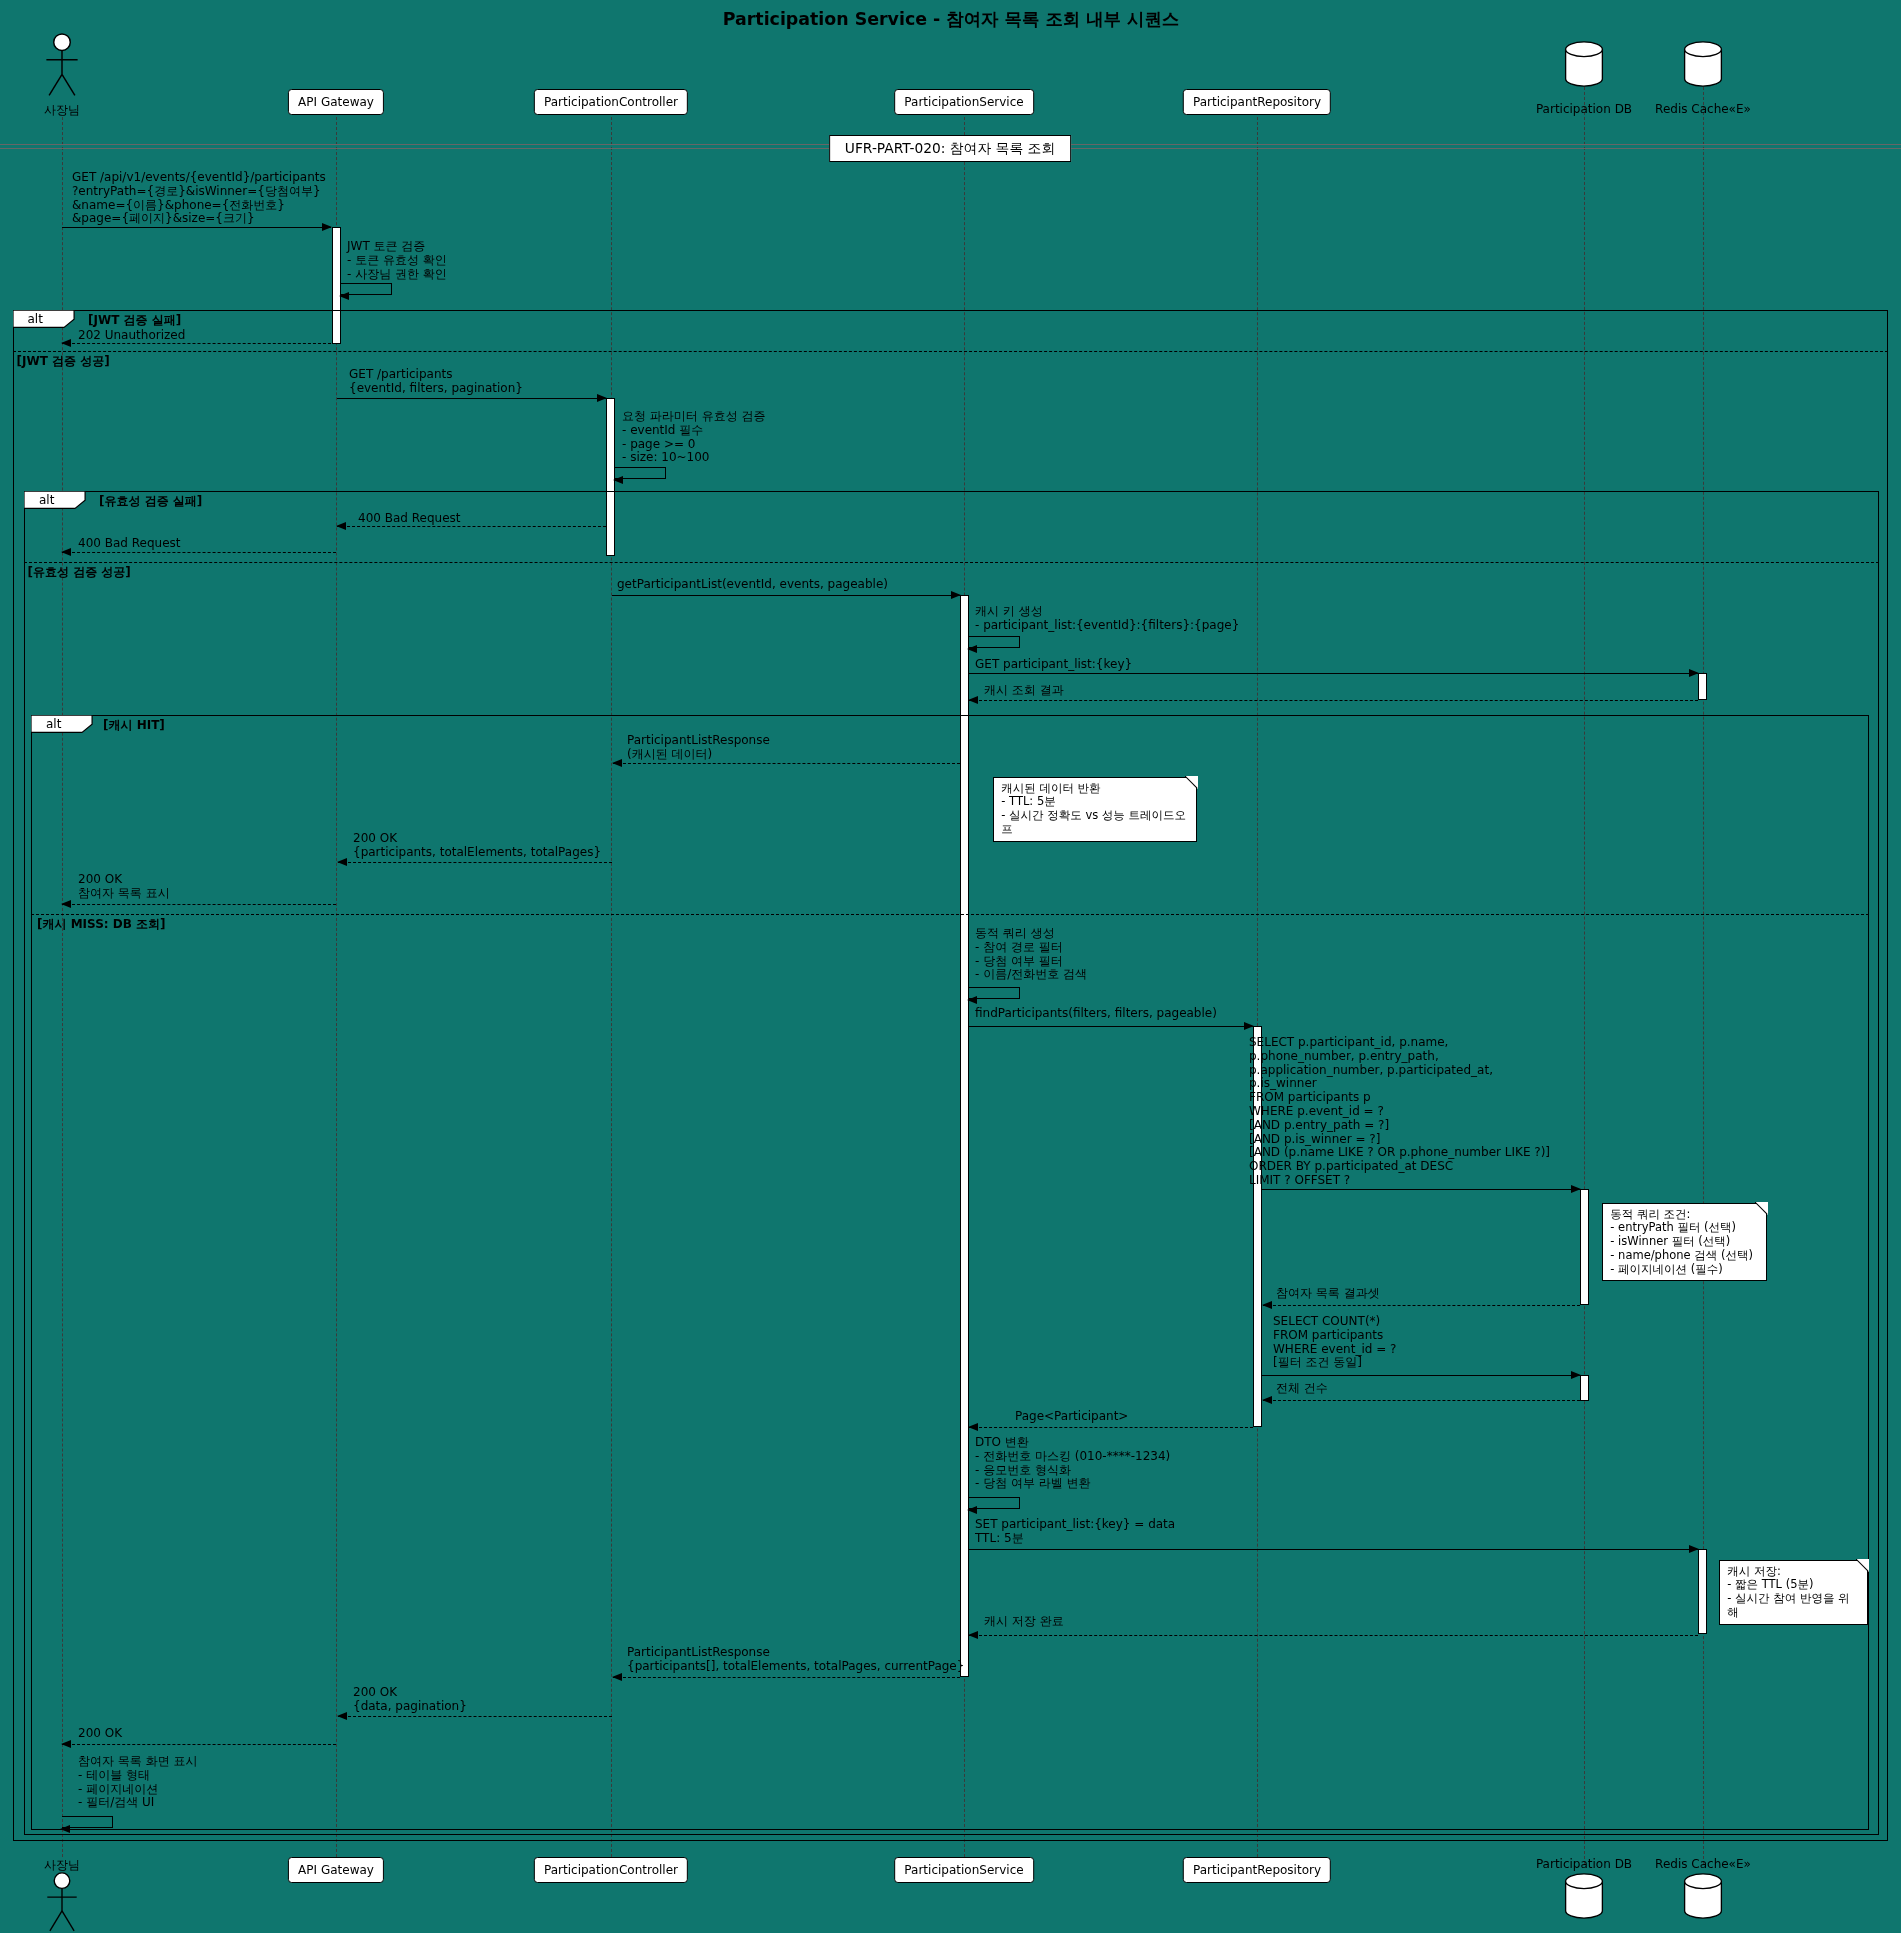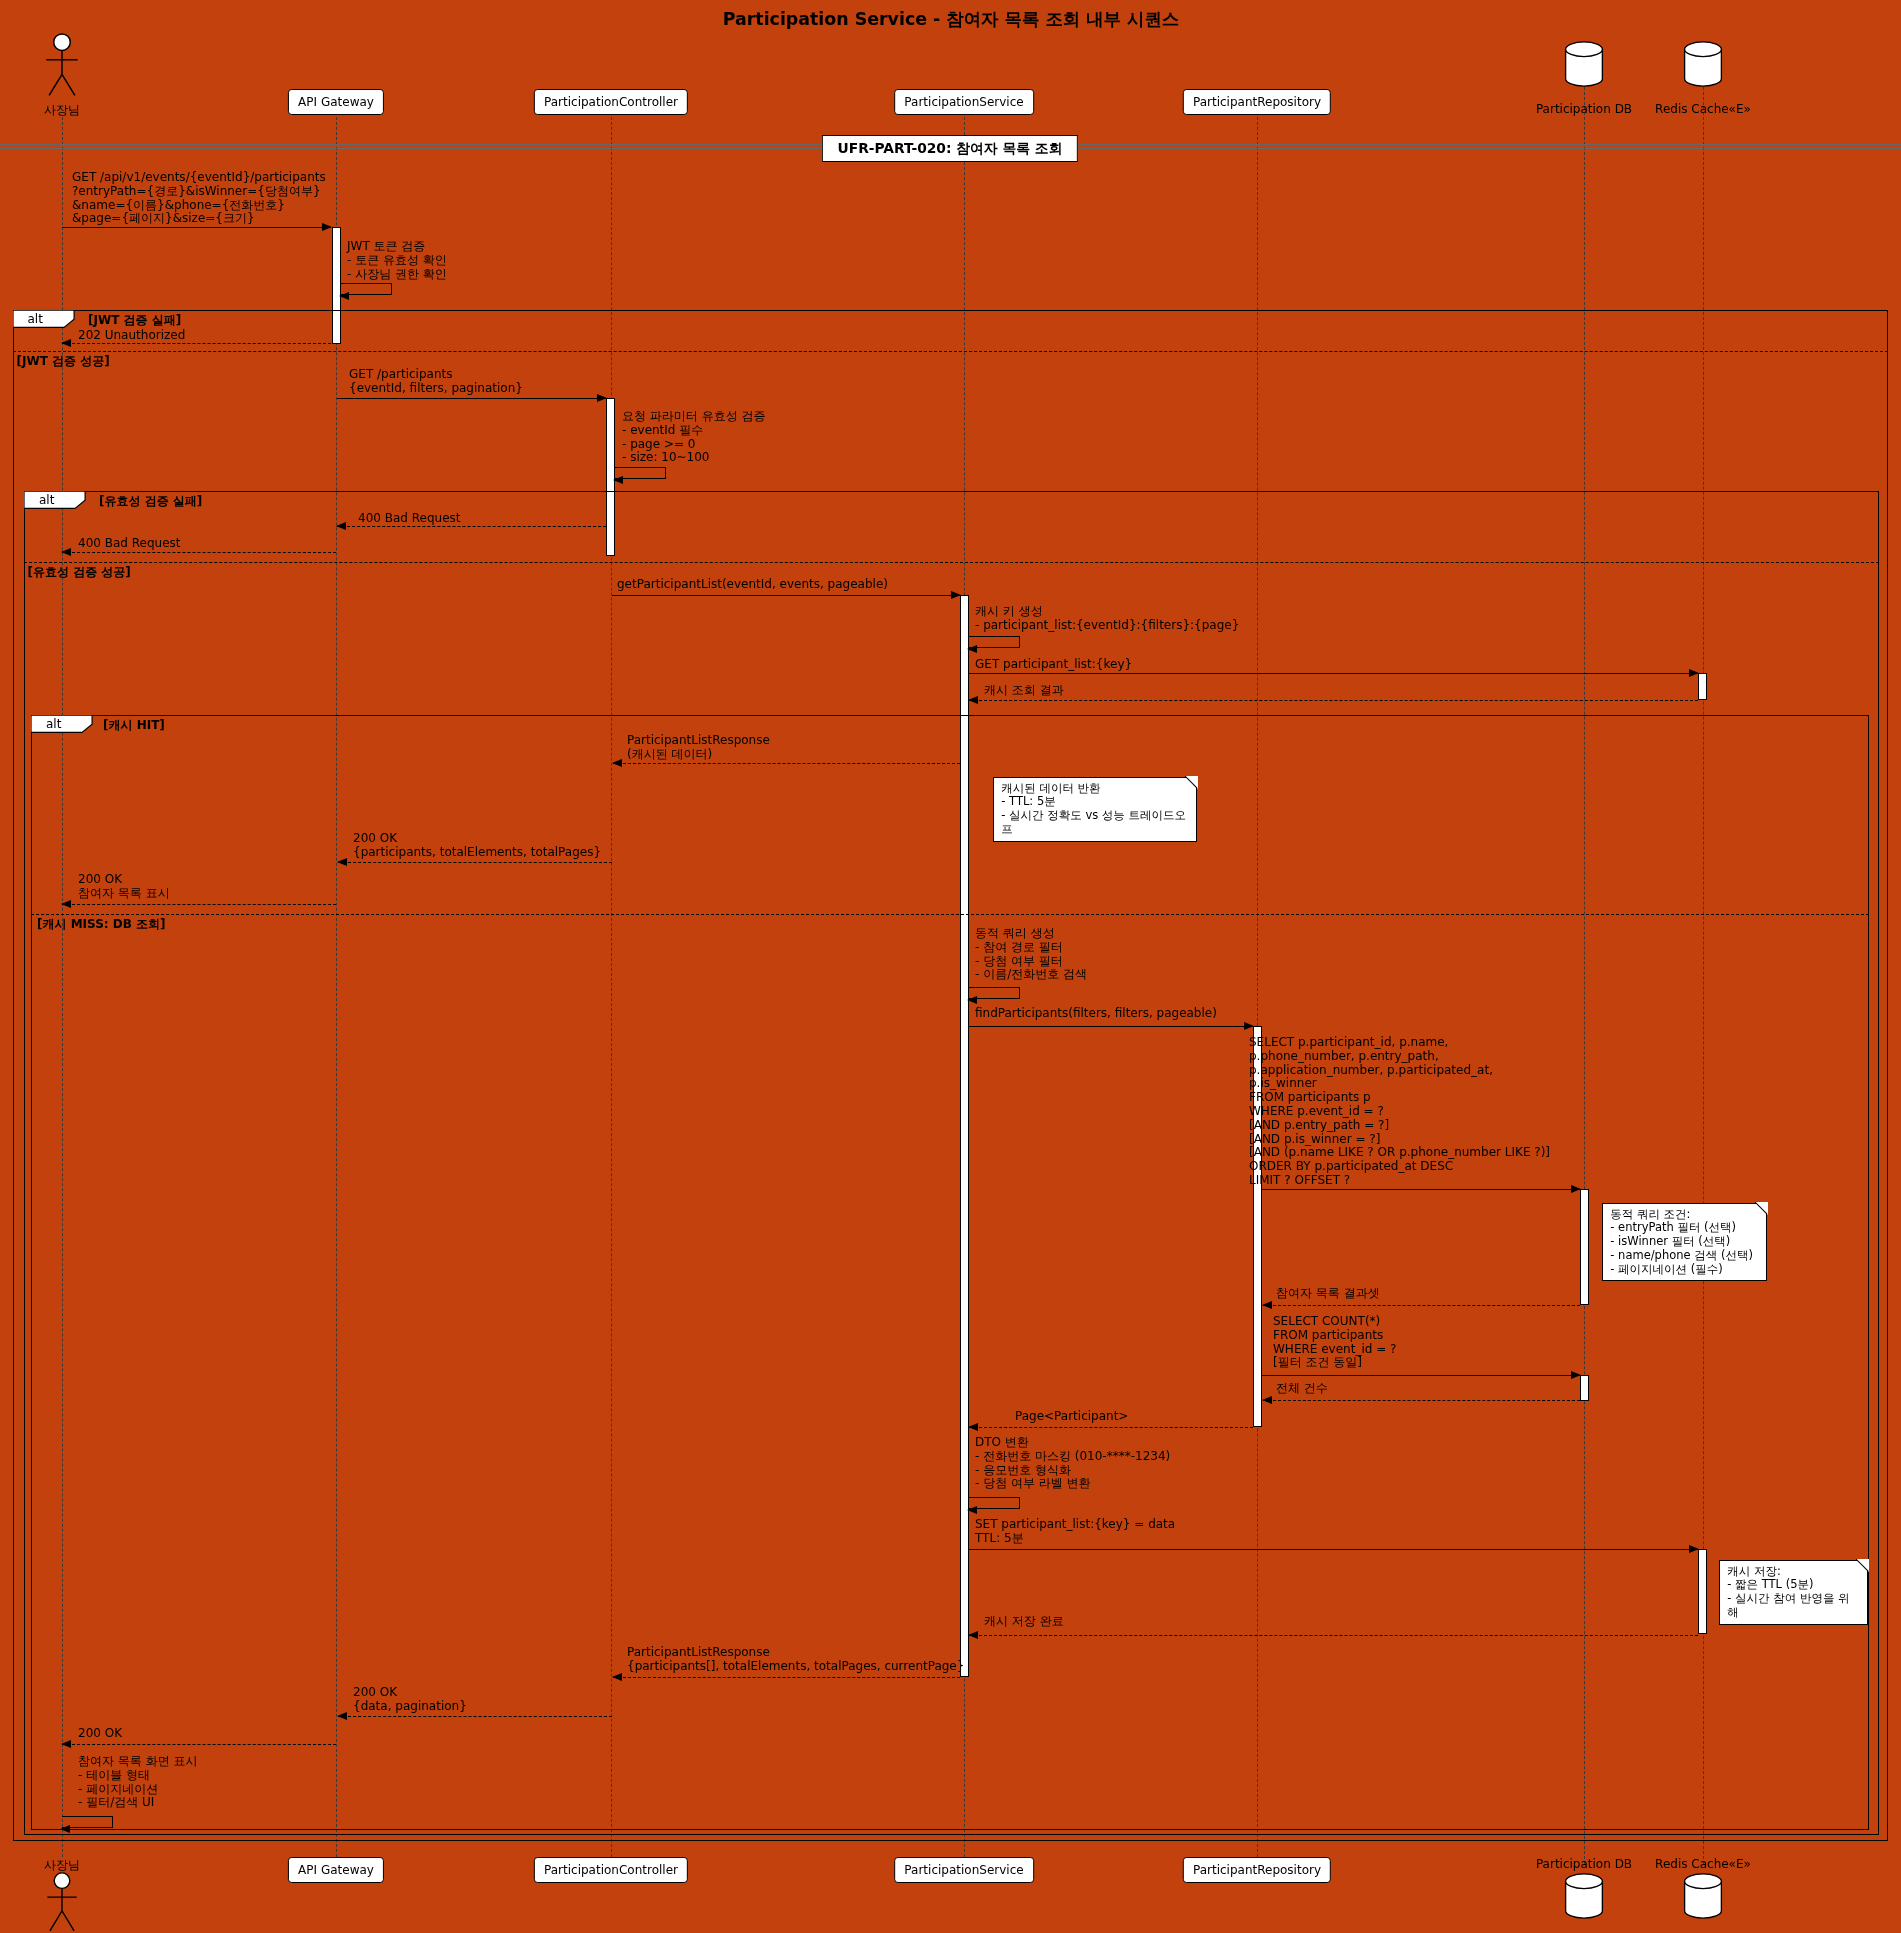--- a/index.html
+++ b/index.html
@@ -1,16 +1,16 @@
 <!DOCTYPE html>
 <html style="font-size:14.7px"><head>
 <meta charset="utf-8">
 <style>
   html,body{margin:0;padding:0;background:#fff;}
-  #diagram{position:relative;width:1902px;height:1933px;background:#c2410c;
+  #diagram{position:relative;width:1902px;height:1933px;background:#0f766e;
     font-family:"DejaVu Sans","Liberation Sans",sans-serif;color:#000;overflow:hidden;}
   .title{position:absolute;left:0;right:0;top:7.3px;text-align:center;
     font-size:17.4px;font-weight:bold;}
   
   .pbox{position:absolute;transform:translateX(-50%);border:1.3px solid #000;
     border-radius:3.7px;background:#fff;padding:4.6px 9.2px;font-size:12px;
     white-space:nowrap;line-height:14.7px;}
   .plabel{position:absolute;transform:translateX(-50%);font-size:12px;white-space:nowrap;}
   .lifeline{position:absolute;width:0;border-left:1.1px dashed #3a3a3a;}
   .bar{position:absolute;width:9.2px;background:#fff;border:1.1px solid #000;box-sizing:border-box;}
@@ -31,21 +31,21 @@
   .op{position:absolute;font-size:12px;font-weight:normal;}
   .cond{position:absolute;font-size:12px;font-weight:bold;white-space:nowrap;}
   .sep{position:absolute;height:0;border-top:1.2px dashed #000;}
   
   .note{position:absolute;background:#fff;border:1px solid #000;padding:3.7px 7.3px;
     font-size:11.5px;line-height:13.8px;white-space:pre-line;box-sizing:border-box;}
   .fold{position:absolute;top:-0.9px;right:-0.9px;}
   
   .divline{position:absolute;left:0;width:1902px;height:0;border-top:1.5px solid #666;}
   .divbox{position:absolute;transform:translateX(-50%);border:1.3px solid #000;background:#fff;
-    padding:3.7px 14.7px;font-size:13.8px;font-weight:bold;white-space:nowrap;}
+    padding:3.7px 14.7px;font-size:13.8px;font-weight:normal;white-space:nowrap;}
   .icon{position:absolute;transform:translateX(-50%);}
 </style>
 </head>
 <body>
 
 <div id="diagram">
 
   <div class="title">Participation Service - 참여자 목록 조회 내부 시퀀스</div>
 
   <div class="lifeline" style="left:62px;top:117px;height:1740px"></div>

